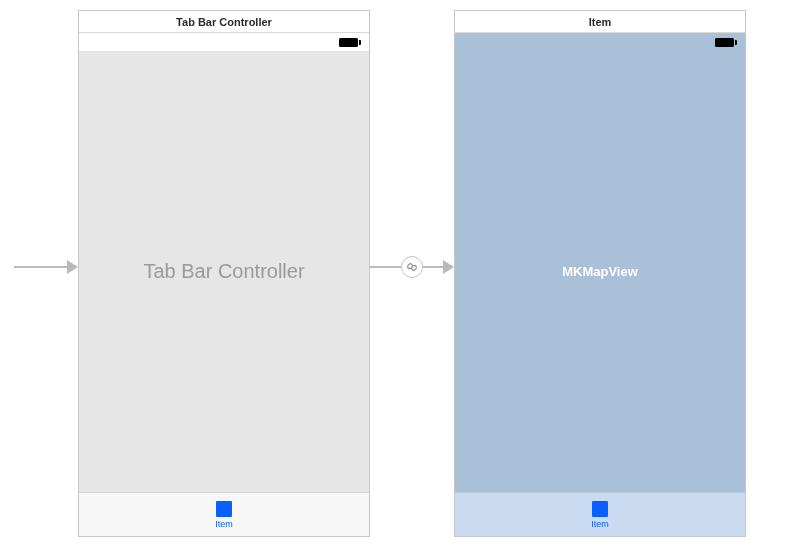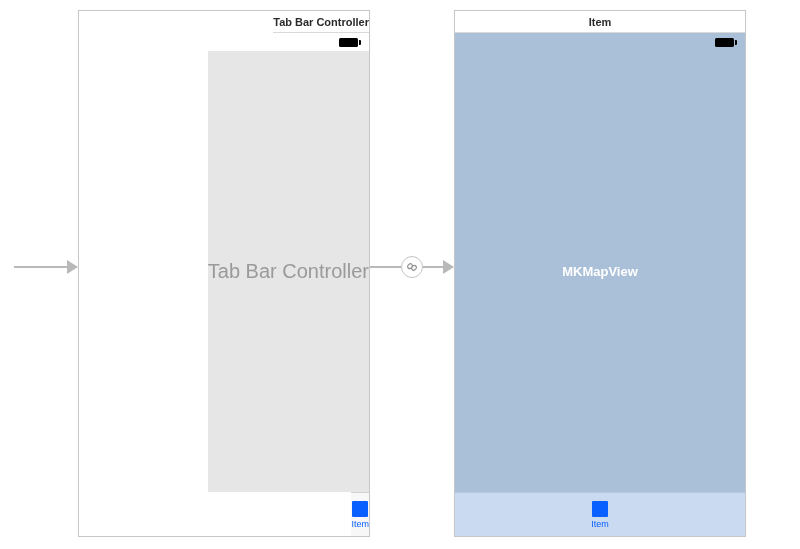--- a/index.html
+++ b/index.html
@@ -16,21 +16,21 @@
       inset: 0;
     }
     .scene {
       position: absolute;
       border: 1px solid #c7c7c7;
       background: #fff;
       display: flex;
       flex-direction: column;
       box-shadow: 0 0 0 0.5px rgba(0,0,0,0.02);
     }
-    .scene.left { left: 78px; top: 10px; width: 292px; height: 527px; align-items: flex-end; }
+    .scene.left { left: 78px; top: 10px; width: 292px; height: 527px; }
     .scene.right { left: 454px; top: 10px; width: 292px; height: 527px; }
     .title-bar {
       height: 22px;
       border-bottom: 1px solid #d9d9d9;
       display: flex;
       align-items: center;
       justify-content: center;
       font-size: 11px;
       font-weight: 600;
       color: #2a2a2a;

